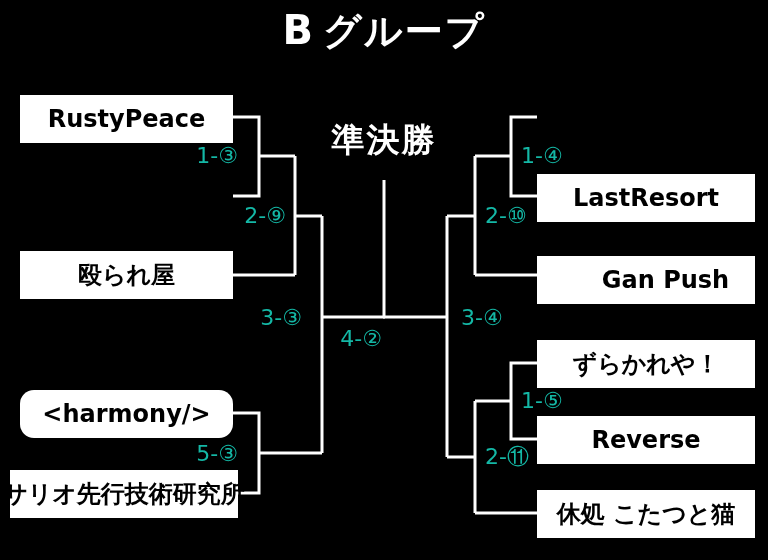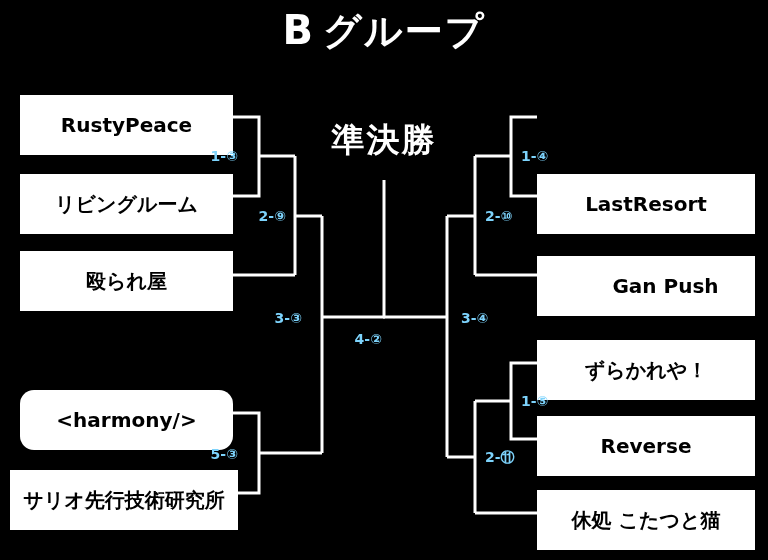--- a/index.html
+++ b/index.html
@@ -16,26 +16,26 @@
     text-align:center; color:#fff; font-weight:bold;
   }
   .title-letter { font-size:40px; margin-right:10px; }
   .title-word { font-size:38px; letter-spacing:2px; }
   .semi-label {
     position:absolute; top:118px; left:284px; width:200px;
     text-align:center; color:#fff; font-size:33px; font-weight:bold;
     letter-spacing:2px;
   }
   .team {
-    position:absolute; height:60px; background:#fff; color:#000;
+    position:absolute; height:48px; background:#fff; color:#000;
     display:flex; align-items:center; justify-content:center;
-    font-weight:bold; font-size:20px; white-space:nowrap;
+    font-weight:bold; font-size:24px; white-space:nowrap;
   }
   .mlabel {
-    position:absolute; color:#7dd3fc; font-weight:bold; font-size:14px;
+    position:absolute; color:#14b8a6; font-weight:normal; font-size:22px;
     height:24px; line-height:24px; white-space:nowrap;
   }
   .mlabel.r { text-align:right; }
   .mlabel.l { text-align:left; }
   svg.lines { position:absolute; top:0; left:0; }
   svg.lines path { fill:none; stroke:#fff; stroke-width:3; }
 </style>
 </head>
 <body>
 
@@ -54,21 +54,20 @@
     <path d="M447 216 V457 M447 317 H383"></path>
   </svg>
 
   <div class="title">
     <span class="title-letter">B</span><span class="title-word">グループ</span>
   </div>
 
   <div class="semi-label">準決勝</div>
 
   <div class="team" style="left:20px;  top:95px;  width:213px;">RustyPeace</div>
-  <div class="team" style="left:20px;  top:174px; width:213px;">リビングルーム</div>
   <div class="team" style="left:20px;  top:251px; width:213px;">殴られ屋</div>
   <div class="team" style="left:20px;  top:390px; width:213px;border-radius:14px;">&lt;harmony/&gt;</div>
   <div class="team" style="left:10px;  top:470px; width:228px;">サリオ先行技術研究所</div>
 
   <div class="team" style="left:537px; top:174px; width:218px;">LastResort</div>
   <div class="team" style="left:537px; top:256px; width:218px;padding-left:39px;">Gan Push</div>
   <div class="team" style="left:537px; top:340px; width:218px;">ずらかれや！</div>
   <div class="team" style="left:537px; top:416px; width:218px;">Reverse</div>
   <div class="team" style="left:537px; top:490px; width:218px;">休処 こたつと猫</div>
 

